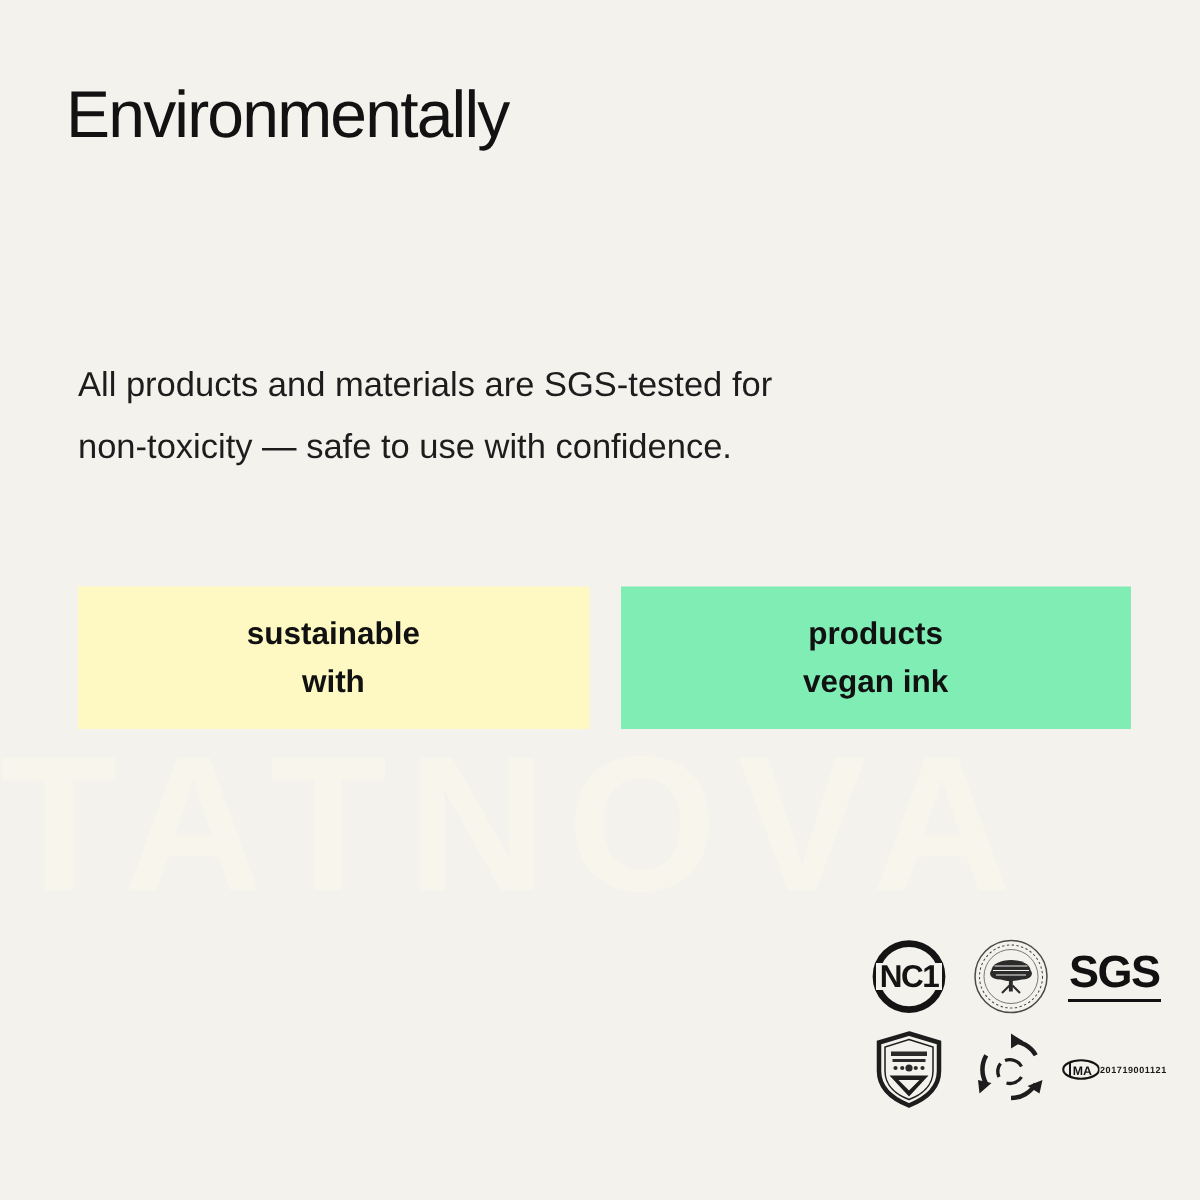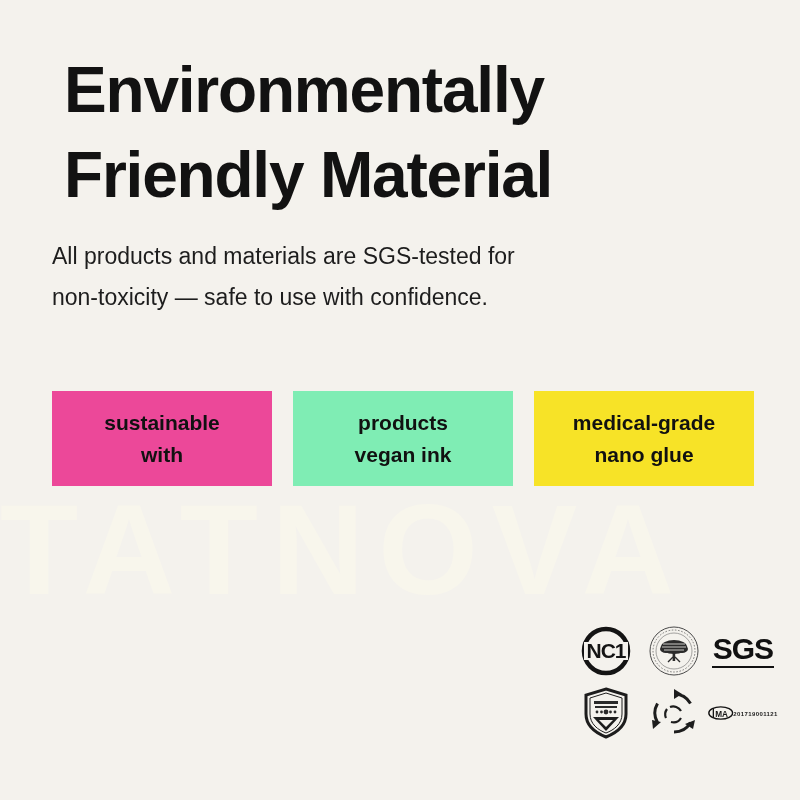--- a/index.html
+++ b/index.html
@@ -34,26 +34,26 @@
     letter-spacing: 14px;
     line-height: 1;
     color: #f8f6ec;
     user-select: none;
     white-space: nowrap;
   }
 
   
   .heading {
     position: absolute;
-    left: 64px;
+    left: 44px;
     top: 48px;
     width: 700px;
     font-family: "Liberation Sans", sans-serif;
-    font-weight: bold;
-    font-size: 64px;
+    font-weight: normal;
+    font-size: 44px;
     line-height: 1.33;
     letter-spacing: -1.2px;
     color: #121212;
   }
   .heading .line {
     display: block;
   }
 
   
   .subtitle {
@@ -158,40 +158,35 @@
 </style>
 </head>
 <body style="background: rgb(244, 242, 237);">
 
 <div class="page" style="background: rgb(244, 242, 237);">
 
   <div class="watermark" style="color: rgb(248, 246, 236);">TATNOVA</div>
 
   <div class="heading" style="color: rgb(18, 18, 18);">
     <span class="line">Environmentally</span>
-    <span class="line">Friendly Material</span>
   </div>
 
   <div class="subtitle" style="color: rgb(29, 29, 29);">
     <span class="line">All products and materials are SGS-tested for</span>
     <span class="line">non-toxicity — safe to use with confidence.</span>
   </div>
 
   <div class="tags">
-    <div class="tag" style="background: #ec4899;">
+    <div class="tag" style="background: #fef9c3;">
       <span>sustainable</span>
       <span class="l2">with</span>
     </div>
     <div class="tag" style="background: rgb(127, 237, 180);">
       <span>products</span>
       <span class="l2">vegan ink</span>
-    </div>
-    <div class="tag" style="background: rgb(247, 227, 39);">
-      <span>medical-grade</span>
-      <span class="l2">nano glue</span>
     </div>
   </div>
 
   <div class="badges">
 
     <div class="badge">
       <svg width="54" height="54" viewBox="0 0 54 54">
         <circle cx="27" cy="27" r="22" fill="none" stroke="#141414" stroke-width="4.5"></circle>
         <rect x="5" y="18" width="44" height="18" fill="#f4f2ed"></rect>
         <text x="27" y="34" text-anchor="middle" font-family="Liberation Sans, sans-serif" font-size="21" font-weight="bold" fill="#141414" letter-spacing="-1">NC1</text>

